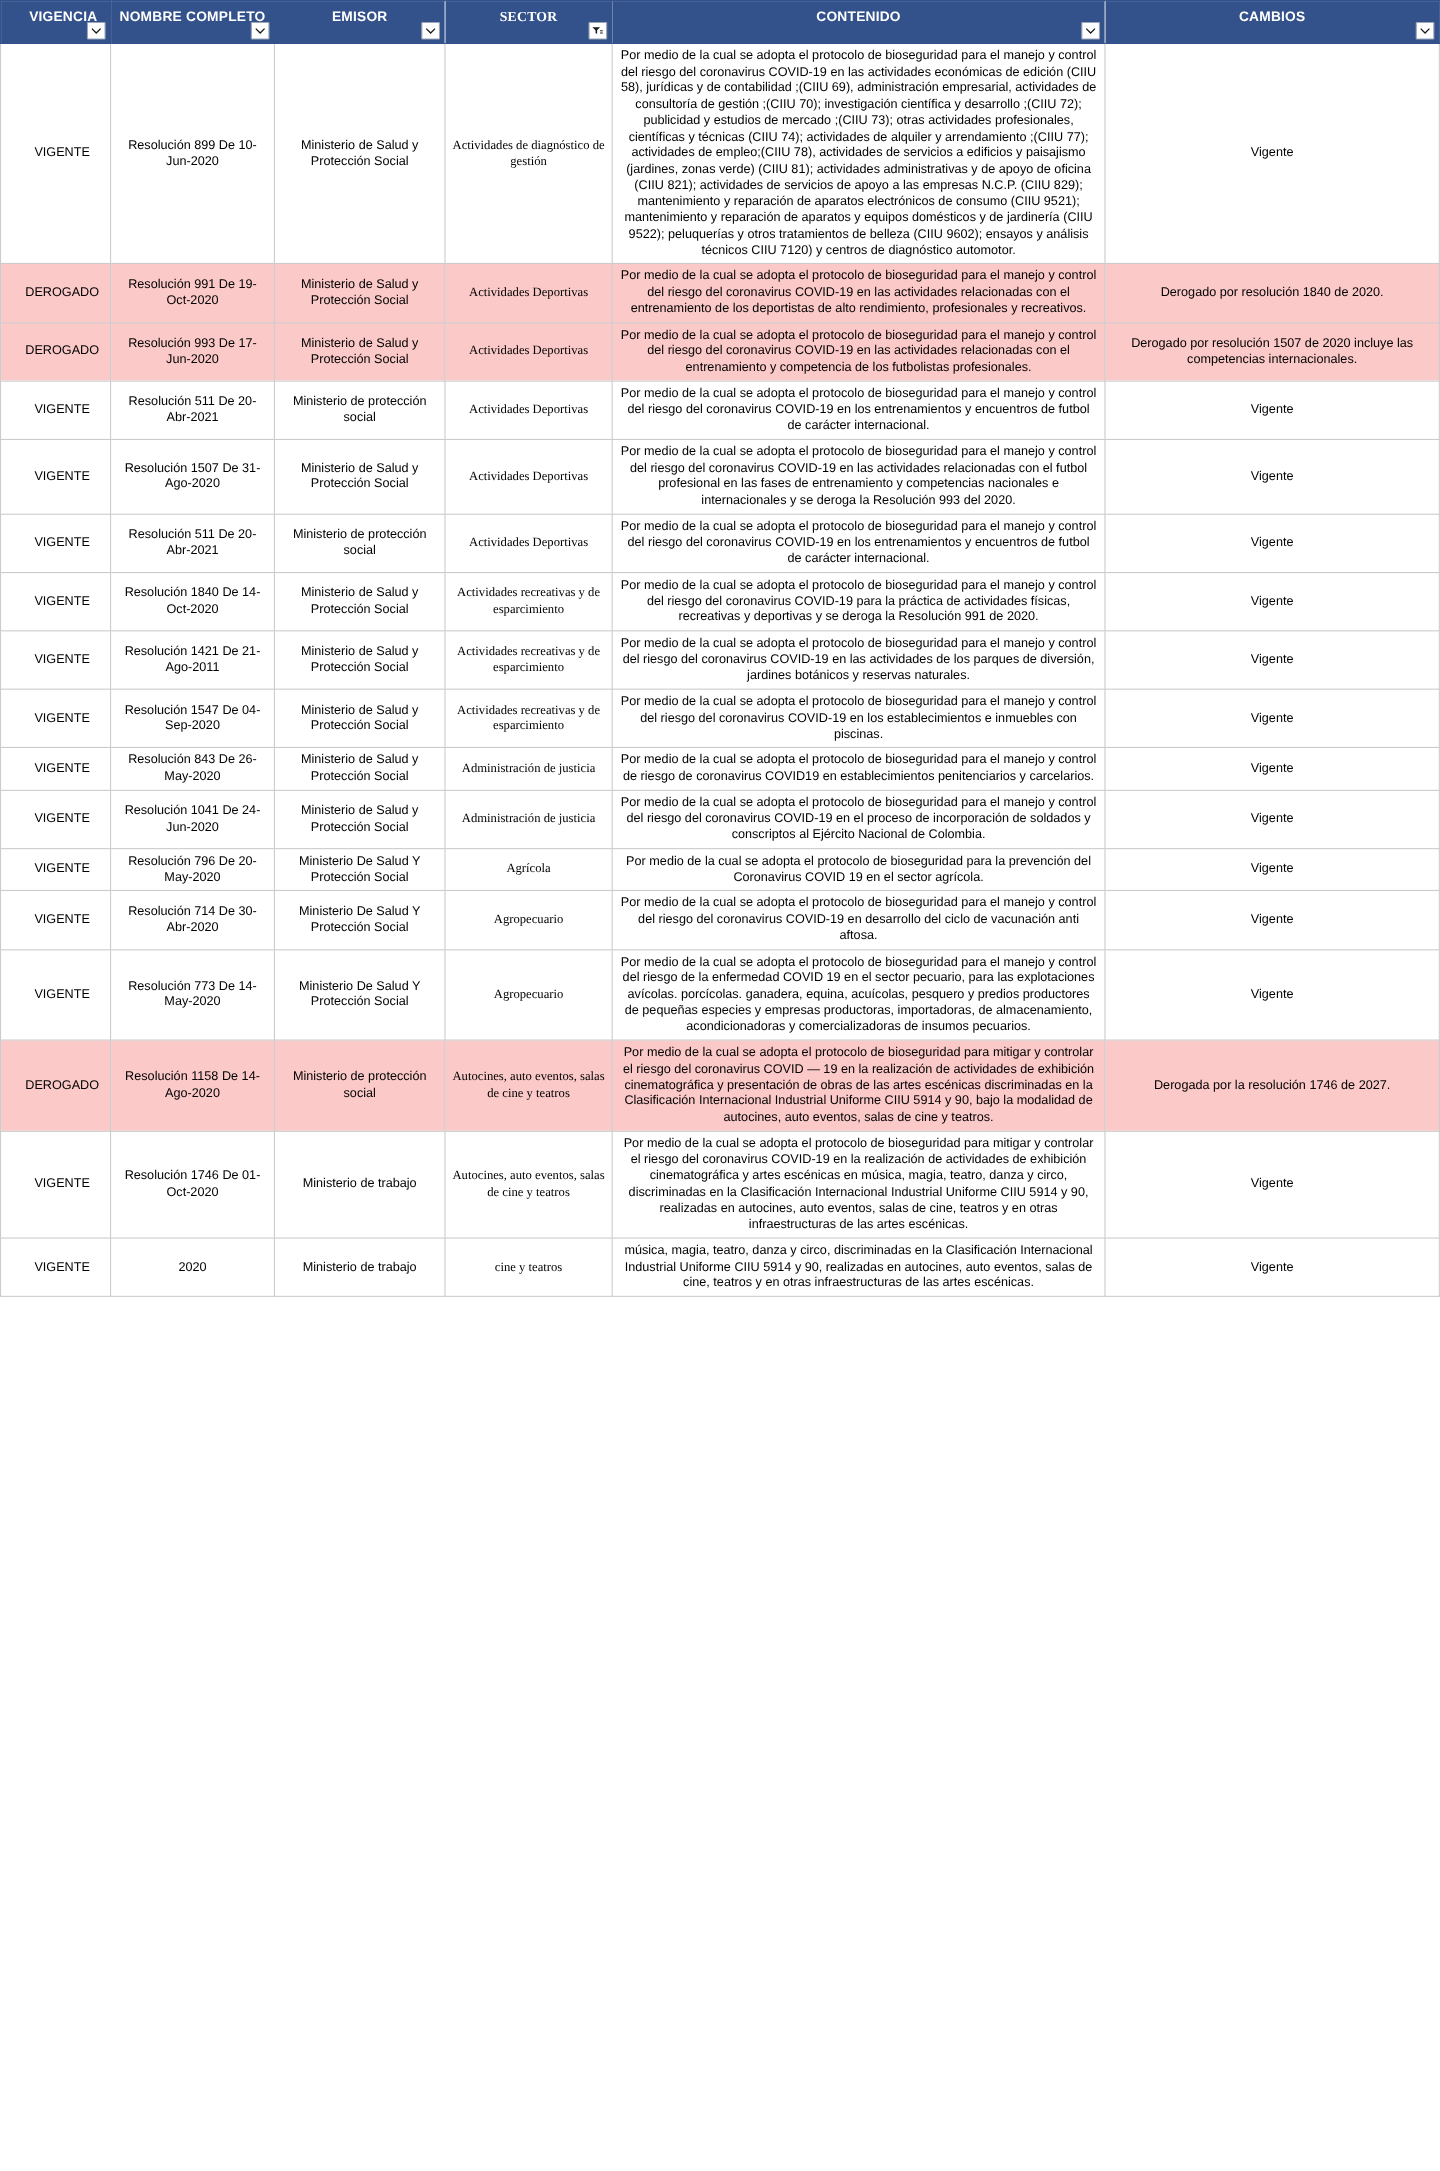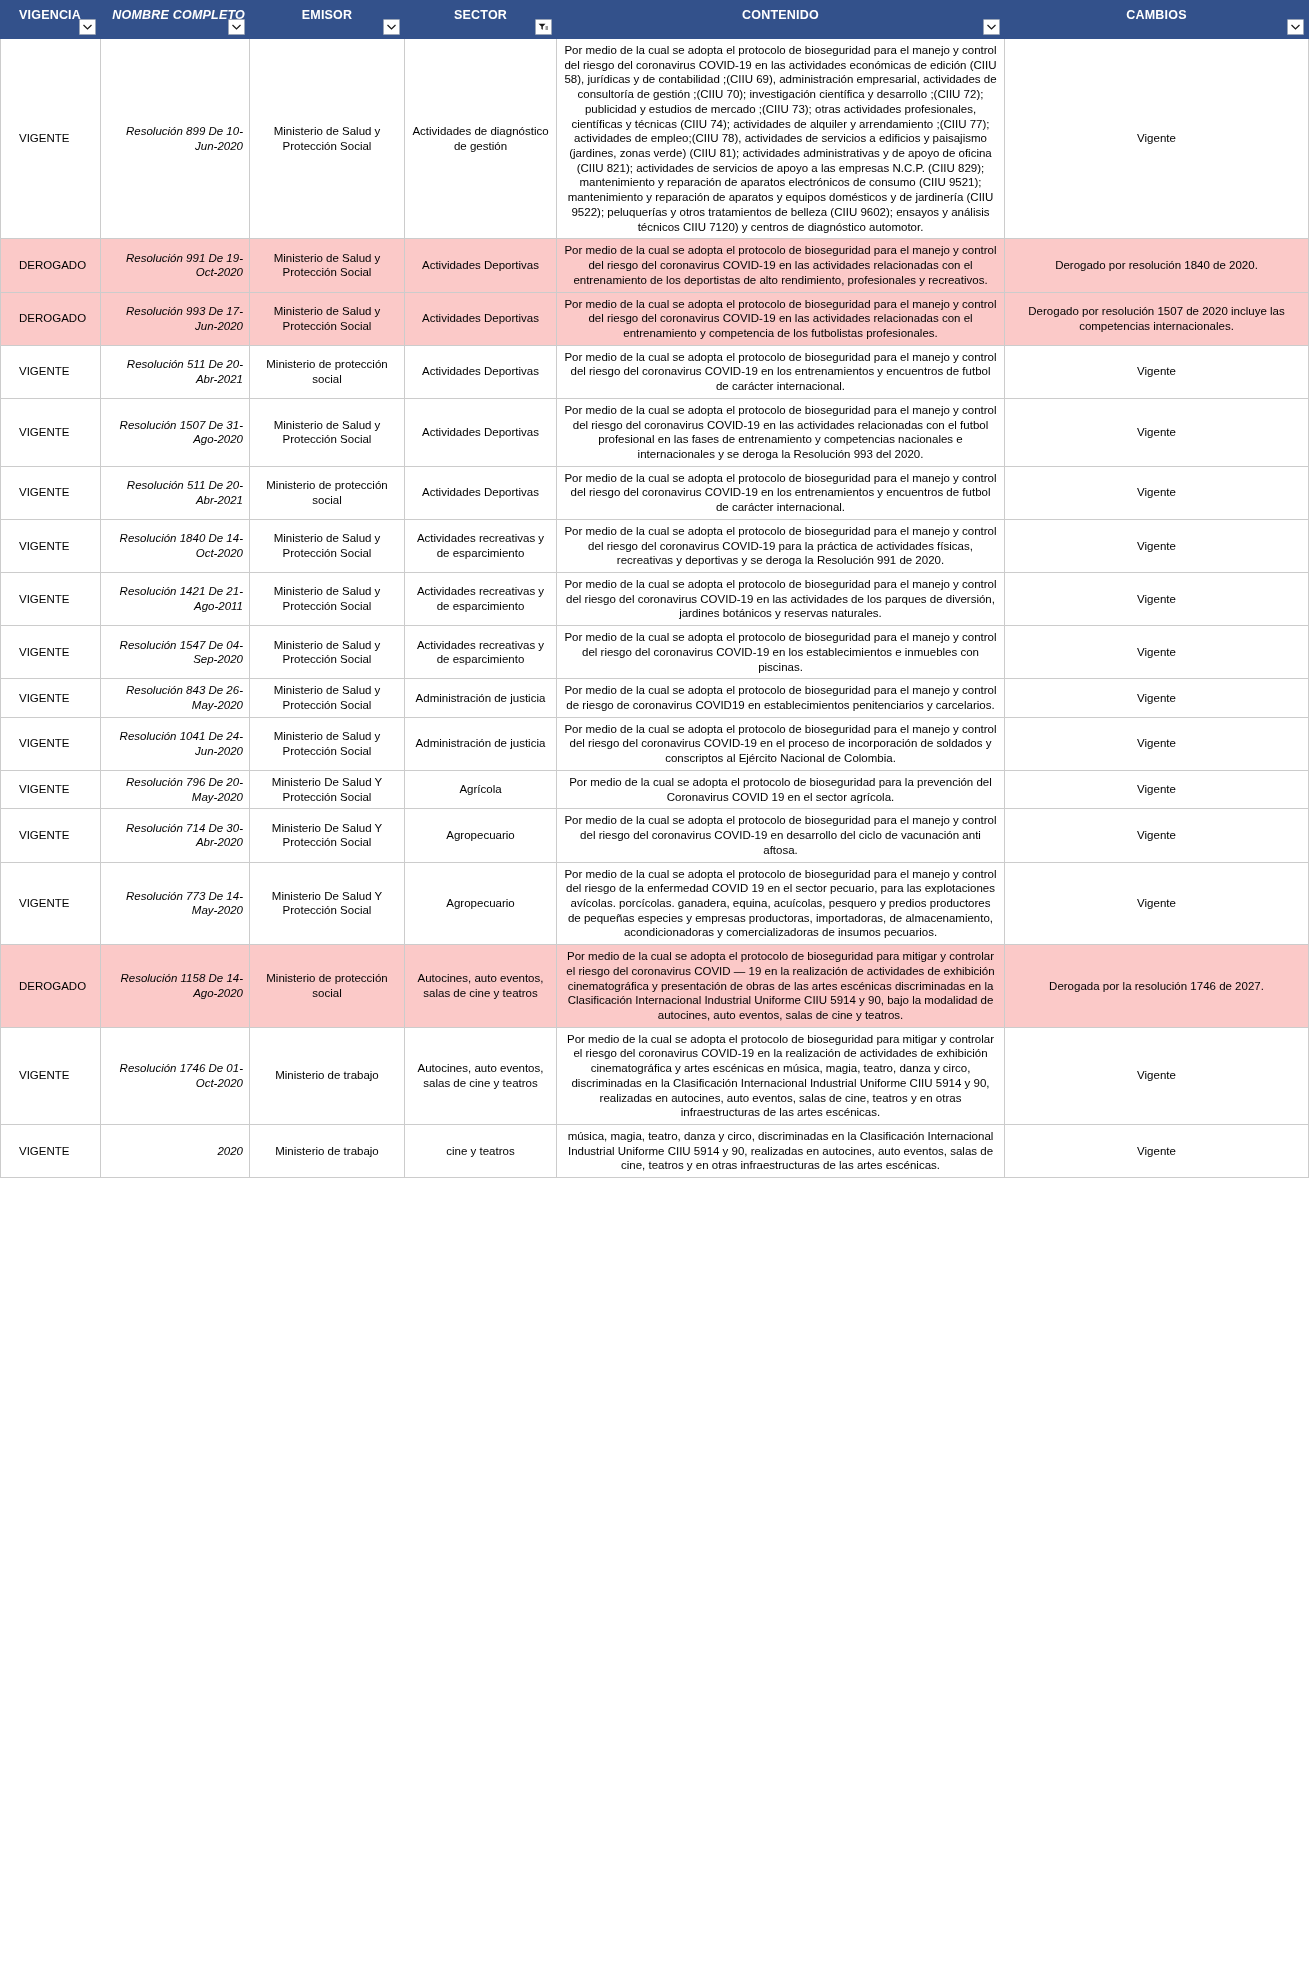--- a/index.html
+++ b/index.html
@@ -43,24 +43,24 @@
   .filter-btn svg{display:block;}
   td{
     border:1px solid #cccccc;
     font-size:11.5px;
     color:#000000;
     padding:4px 6px;
     vertical-align:middle;
     line-height:1.28;
     box-sizing:border-box;
   }
-  .c-vigencia{width:100px;text-align:left;padding-left:18px;}
-  .c-nombre{width:149px;text-align:right;font-style:italic;}
+  .c-vigencia{width:100px;text-align:center;padding-left:18px;}
+  .c-nombre{width:149px;text-align:center;}
   .c-emisor{width:155px;text-align:center;}
-  .c-sector{width:152px;text-align:center;}
+  .c-sector{width:152px;text-align:center;font-family:Liberation Serif, serif;}
   .c-contenido{width:448px;text-align:center;}
   .c-cambios{width:auto;text-align:center;}
   tr.derogado td{background:#fbc9c8;}
   tr.vigente td{background:#ffffff;}
 </style>
 </head>
 <body>
 
 <table>
   <thead>

